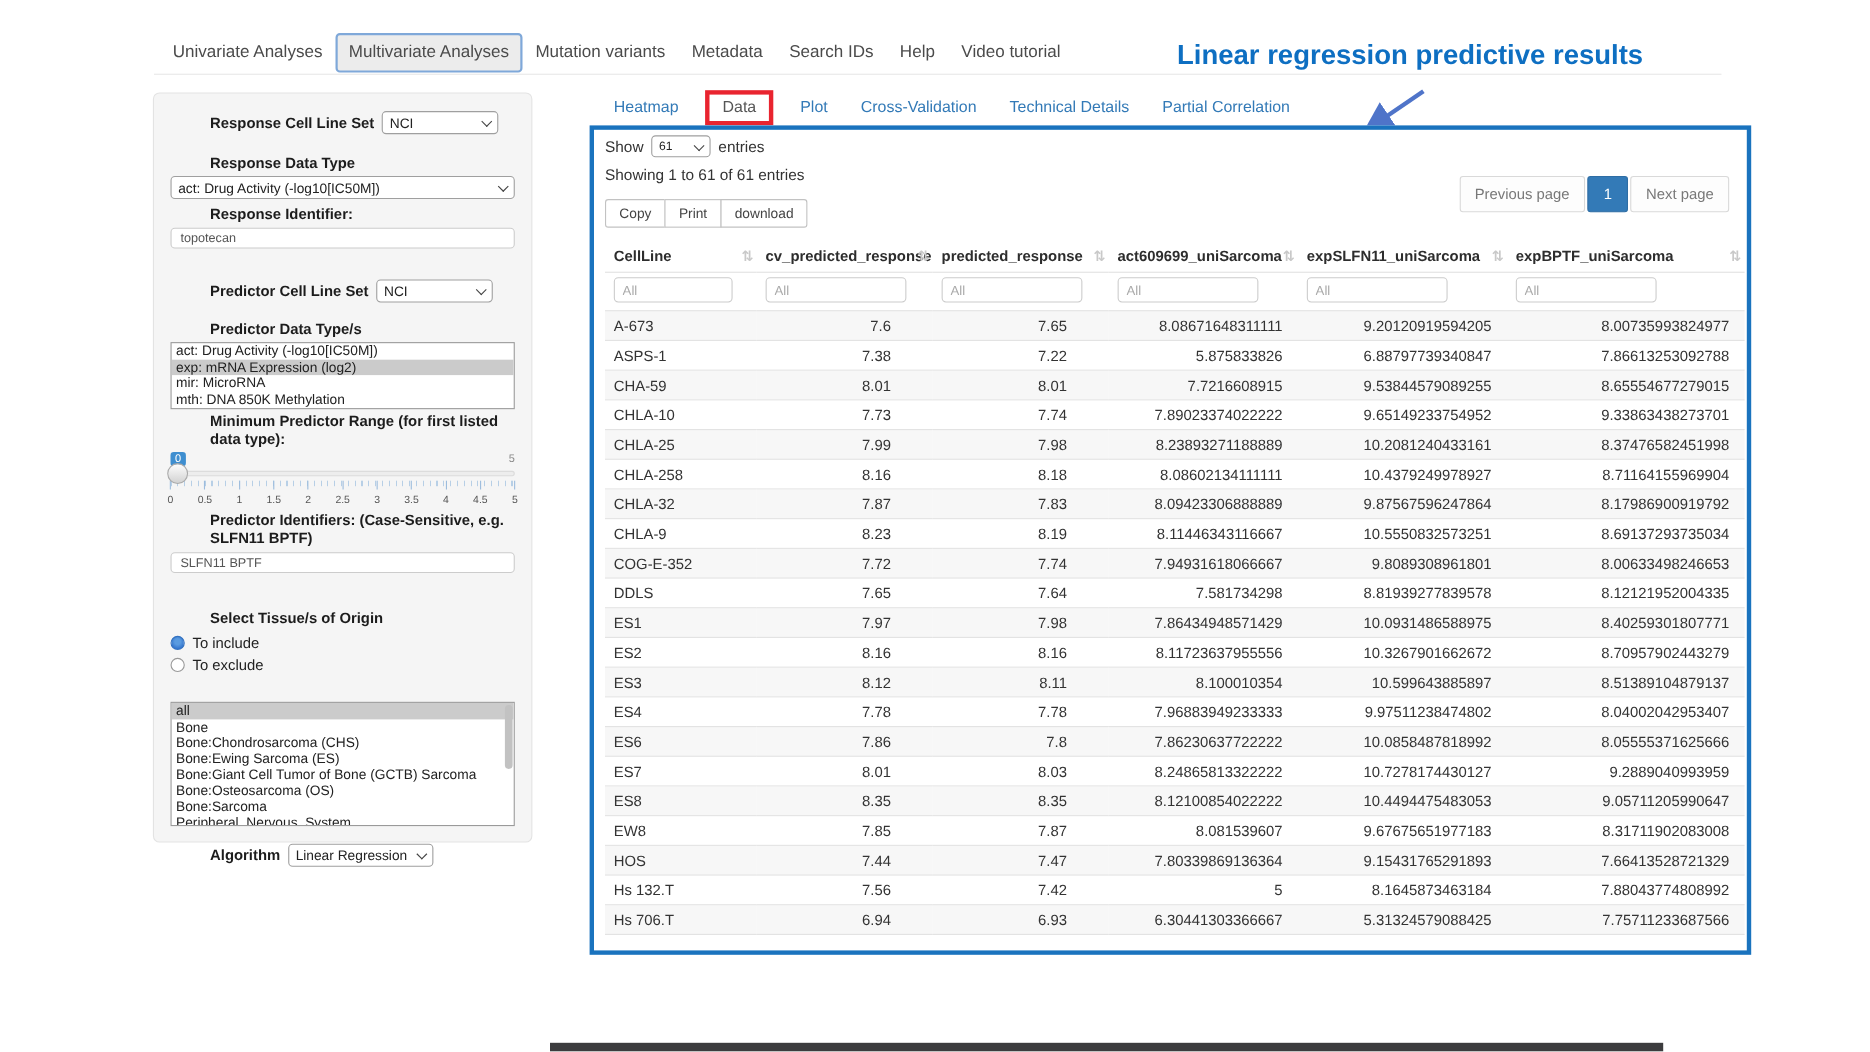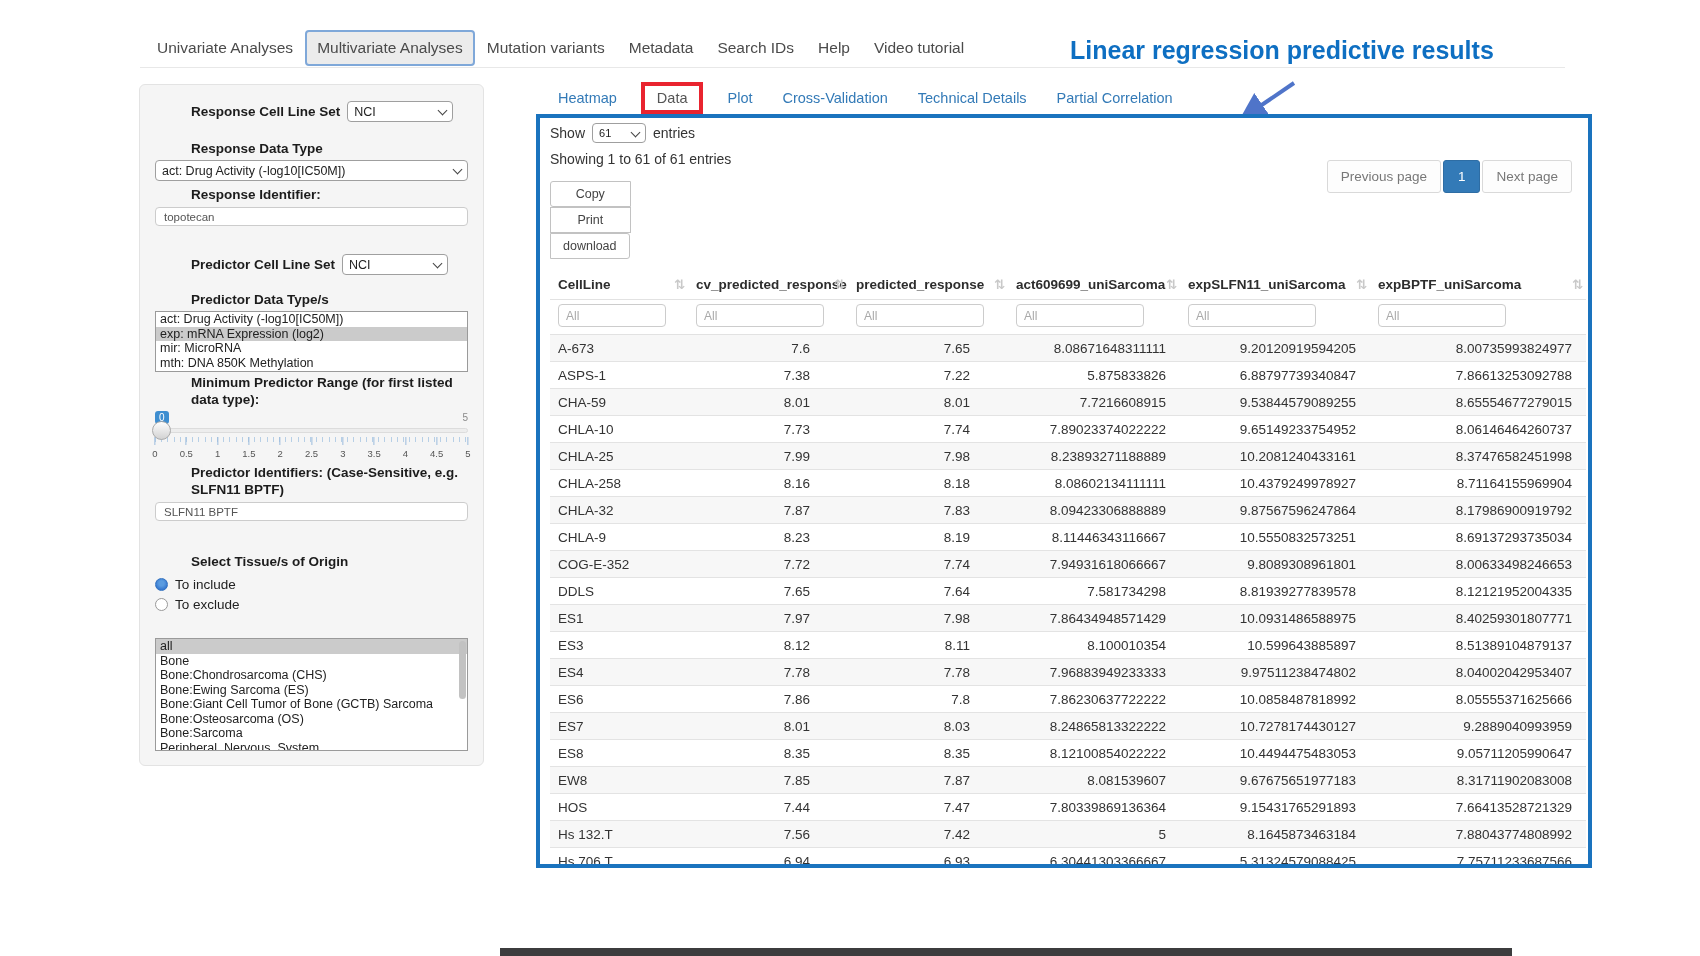--- a/index.html
+++ b/index.html
@@ -73,21 +73,21 @@
     position:absolute; left:536px; top:114px; width:1056px; height:754px;
     border:4px solid var(--panel-border,#1a73be); background:#fff; padding:5px 10px; overflow:hidden;
   }
   .show-row{display:flex; align-items:center; gap:7px; font-size:14px; color:#333;}
   .show-row .sel{width:54px;}
   .show-row .sel select{font-size:11px; height:20px;}
   .showing-text{margin-top:8px; font-size:14px; color:#333;}
   .pagination{position:absolute; top:42px; right:16px; display:flex; gap:2px; align-items:center;}
   .page-btn{border:1px solid #d9d9d9; background:#fdfdfd; color:#787878; font-size:13.5px; padding:8px 13px; border-radius:3px; cursor:pointer; font-family:inherit;}
   .page-btn.current{background:var(--active-page,#337ab7); border-color:#2e6da4; color:#fff; padding:8px 14px;}
-  .toolbar{margin-top:14px; display:inline-flex;flex-direction:column;}
+  .toolbar{margin-top:14px; display:inline-flex;}
   .tb-btn{border:1px solid #c2c2c2; background:#fff; color:#444; font-size:12.5px; padding:5px 12px; margin-right:-1px; cursor:pointer; font-family:inherit;}
   .tb-btn:first-child{border-radius:3px 0 0 3px;}
   .tb-btn:last-child{border-radius:0 3px 3px 0; margin-right:0;}
   
   table.dt{margin-top:11px; width:1036px; border-collapse:collapse; table-layout:fixed; font-size:13.5px;}
   table.dt th, table.dt td{overflow:hidden; white-space:nowrap;}
   tr.cols th{font-weight:bold; color:#2d2d2d; text-align:left; padding:7px 22px 7px 8px; position:relative; border-bottom:1px solid #e2e2e2; cursor:pointer;}
   tr.cols th .sort{position:absolute; right:3px; top:7px; color:#c9c9c9; font-size:13px;}
   tr.cols th:nth-child(1){width:138px;margin-left:43px;} tr.cols th:nth-child(2){width:160px;}
   tr.cols th:nth-child(3){width:160px;} tr.cols th:nth-child(4){width:172px;}
@@ -229,20 +229,26 @@
 
         <div class="opt">Bone:Osteosarcoma (OS)</div>
 
         <div class="opt">Bone:Sarcoma</div>
 
         <div class="opt">Peripheral_Nervous_System</div>
       </div>
     <span class="lb-thumb"></span>
   </div>
 
+  <div class="sb-row">
+    <span class="sb-label">Algorithm</span>
+    <span class="sel" style="width:132px;">
+      <select><option>Linear Regression</option></select>
+    </span>
+  </div>
 </div>
 
 <div class="ptabs">
   <span class="ptab">Heatmap</span>
   <span class="ptab active boxed">Data</span>
   <span class="ptab">Plot</span>
   <span class="ptab">Cross-Validation</span>
   <span class="ptab">Technical Details</span>
   <span class="ptab">Partial Correlation</span>
 </div>
@@ -316,21 +322,21 @@
           <td>9.53844579089255</td>
           <td>8.65554677279015</td>
         </tr>
 
         <tr>
           <td>CHLA-10</td>
           <td>7.73</td>
           <td>7.74</td>
           <td>7.89023374022222</td>
           <td>9.65149233754952</td>
-          <td>8.06146464260737</td>
+          <td>9.33863438273701</td>
         </tr>
 
         <tr>
           <td>CHLA-25</td>
           <td>7.99</td>
           <td>7.98</td>
           <td>8.23893271188889</td>
           <td>10.2081240433161</td>
           <td>8.37476582451998</td>
         </tr>
@@ -382,20 +388,28 @@
 
         <tr>
           <td>ES1</td>
           <td>7.97</td>
           <td>7.98</td>
           <td>7.86434948571429</td>
           <td>10.0931486588975</td>
           <td>8.40259301807771</td>
         </tr>
 
+        <tr>
+          <td>ES2</td>
+          <td>8.16</td>
+          <td>8.16</td>
+          <td>8.11723637955556</td>
+          <td>10.3267901662672</td>
+          <td>8.70957902443279</td>
+        </tr>
 
         <tr>
           <td>ES3</td>
           <td>8.12</td>
           <td>8.11</td>
           <td>8.100010354</td>
           <td>10.599643885897</td>
           <td>8.51389104879137</td>
         </tr>
 

